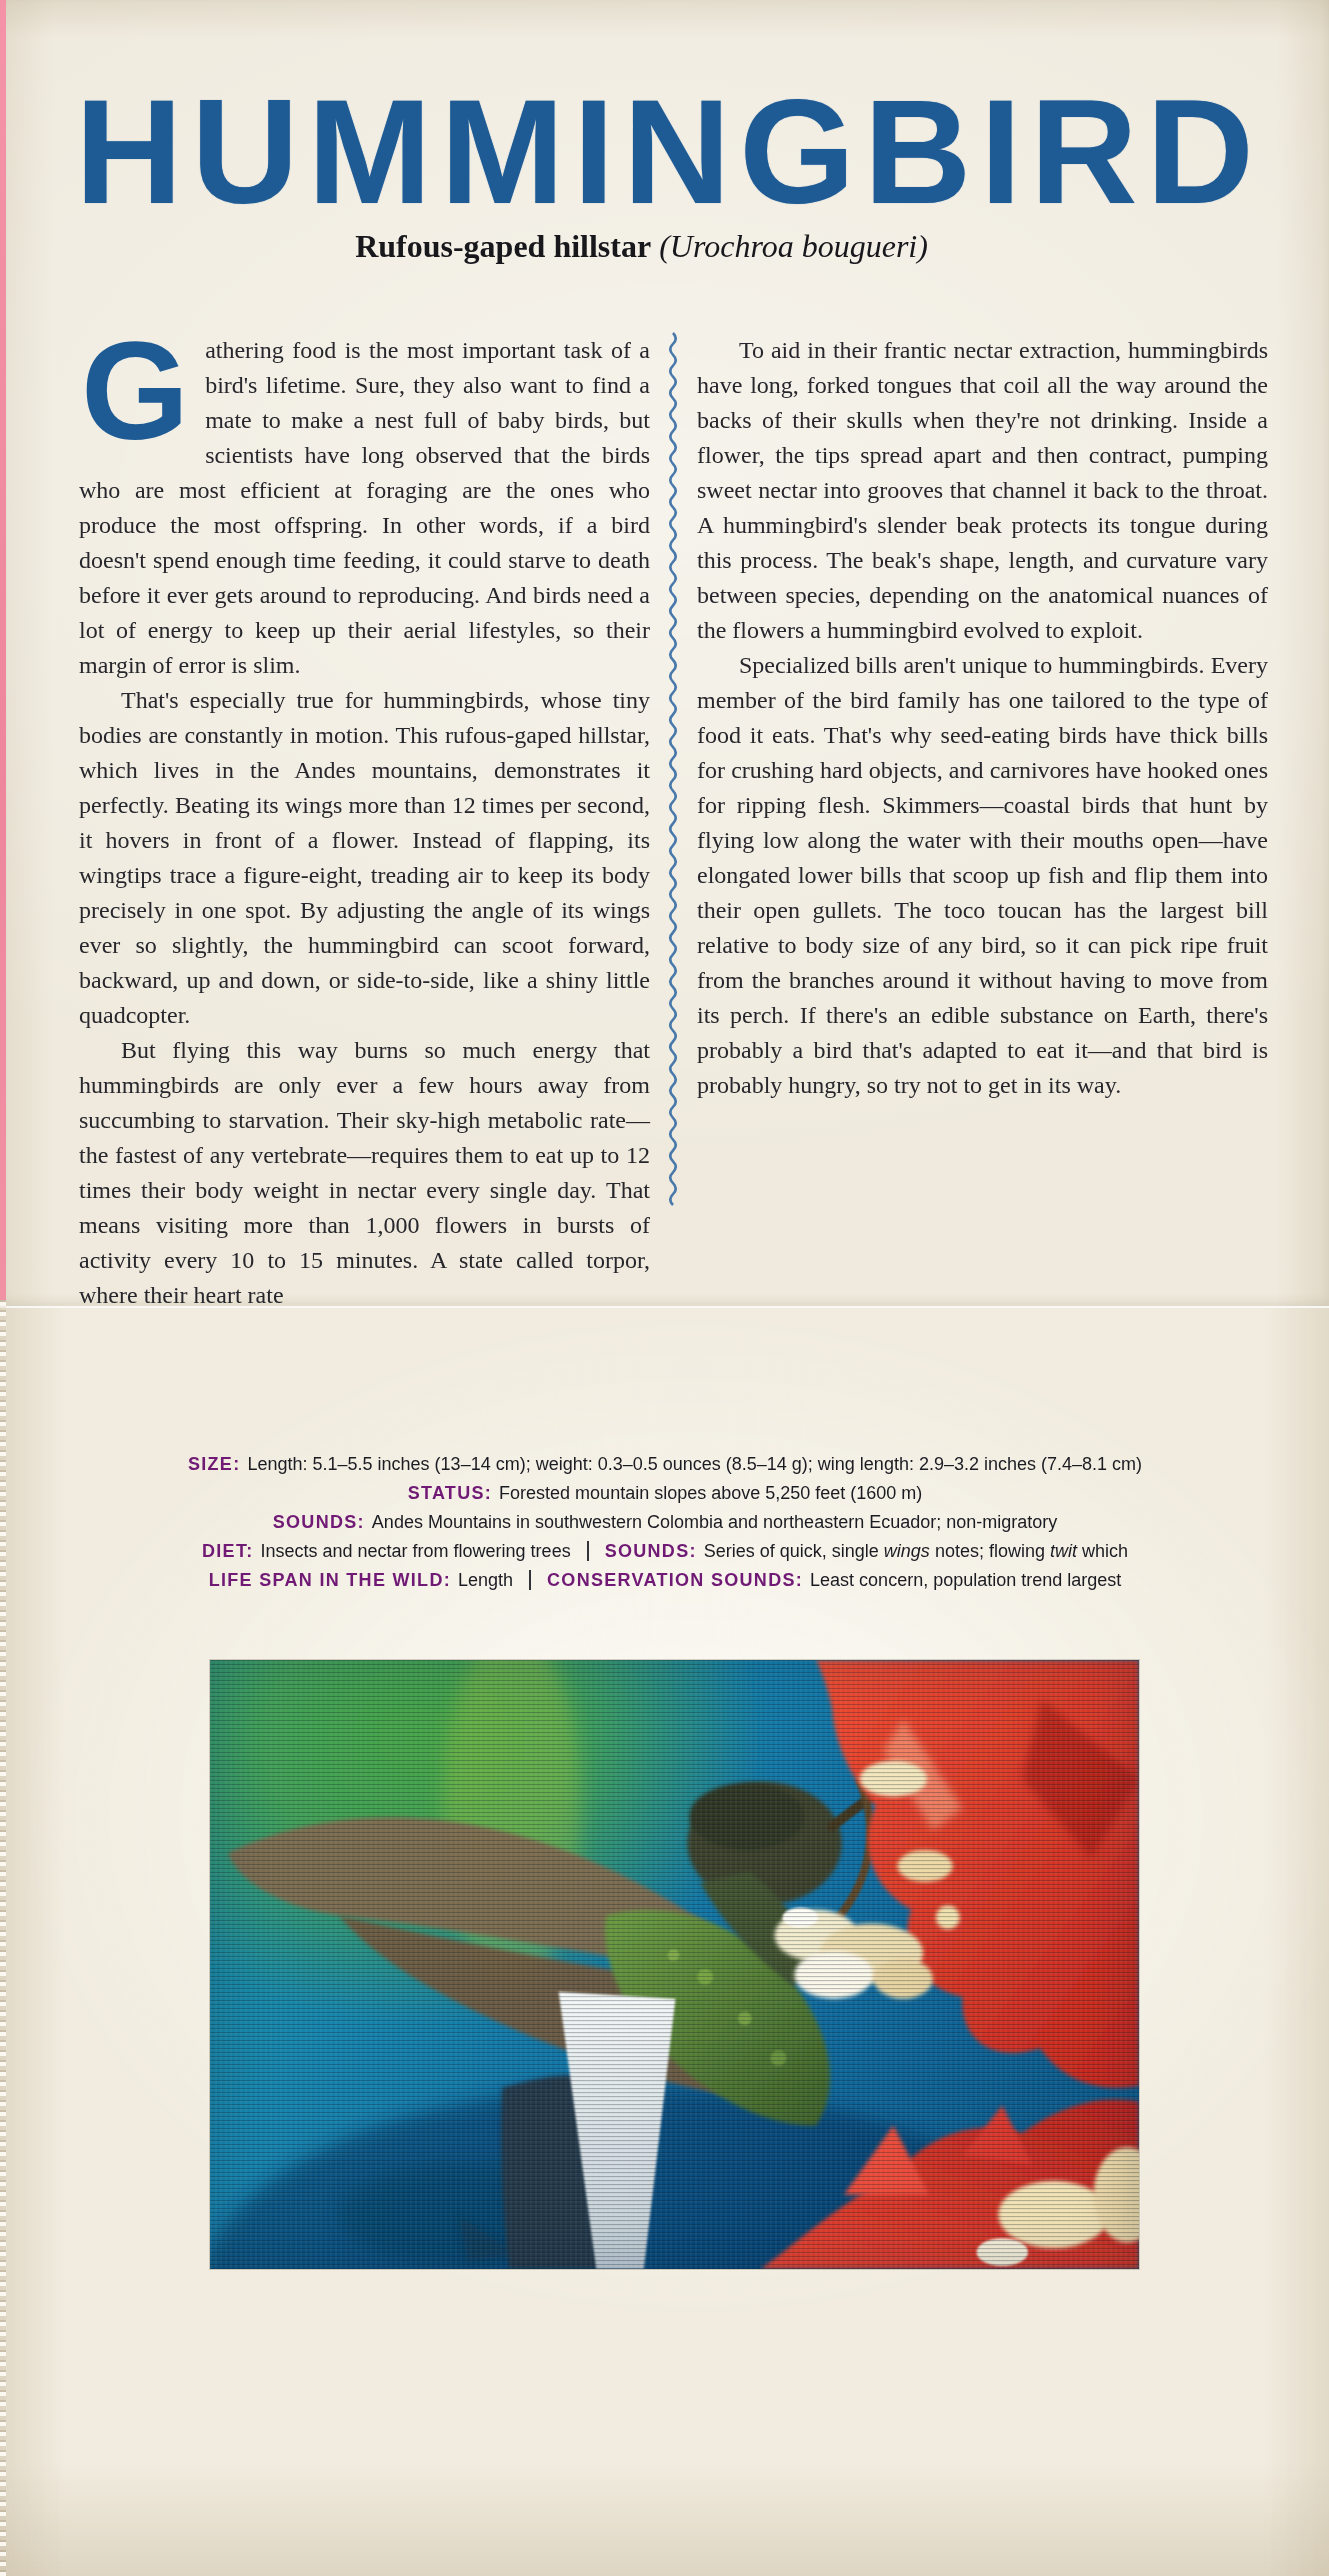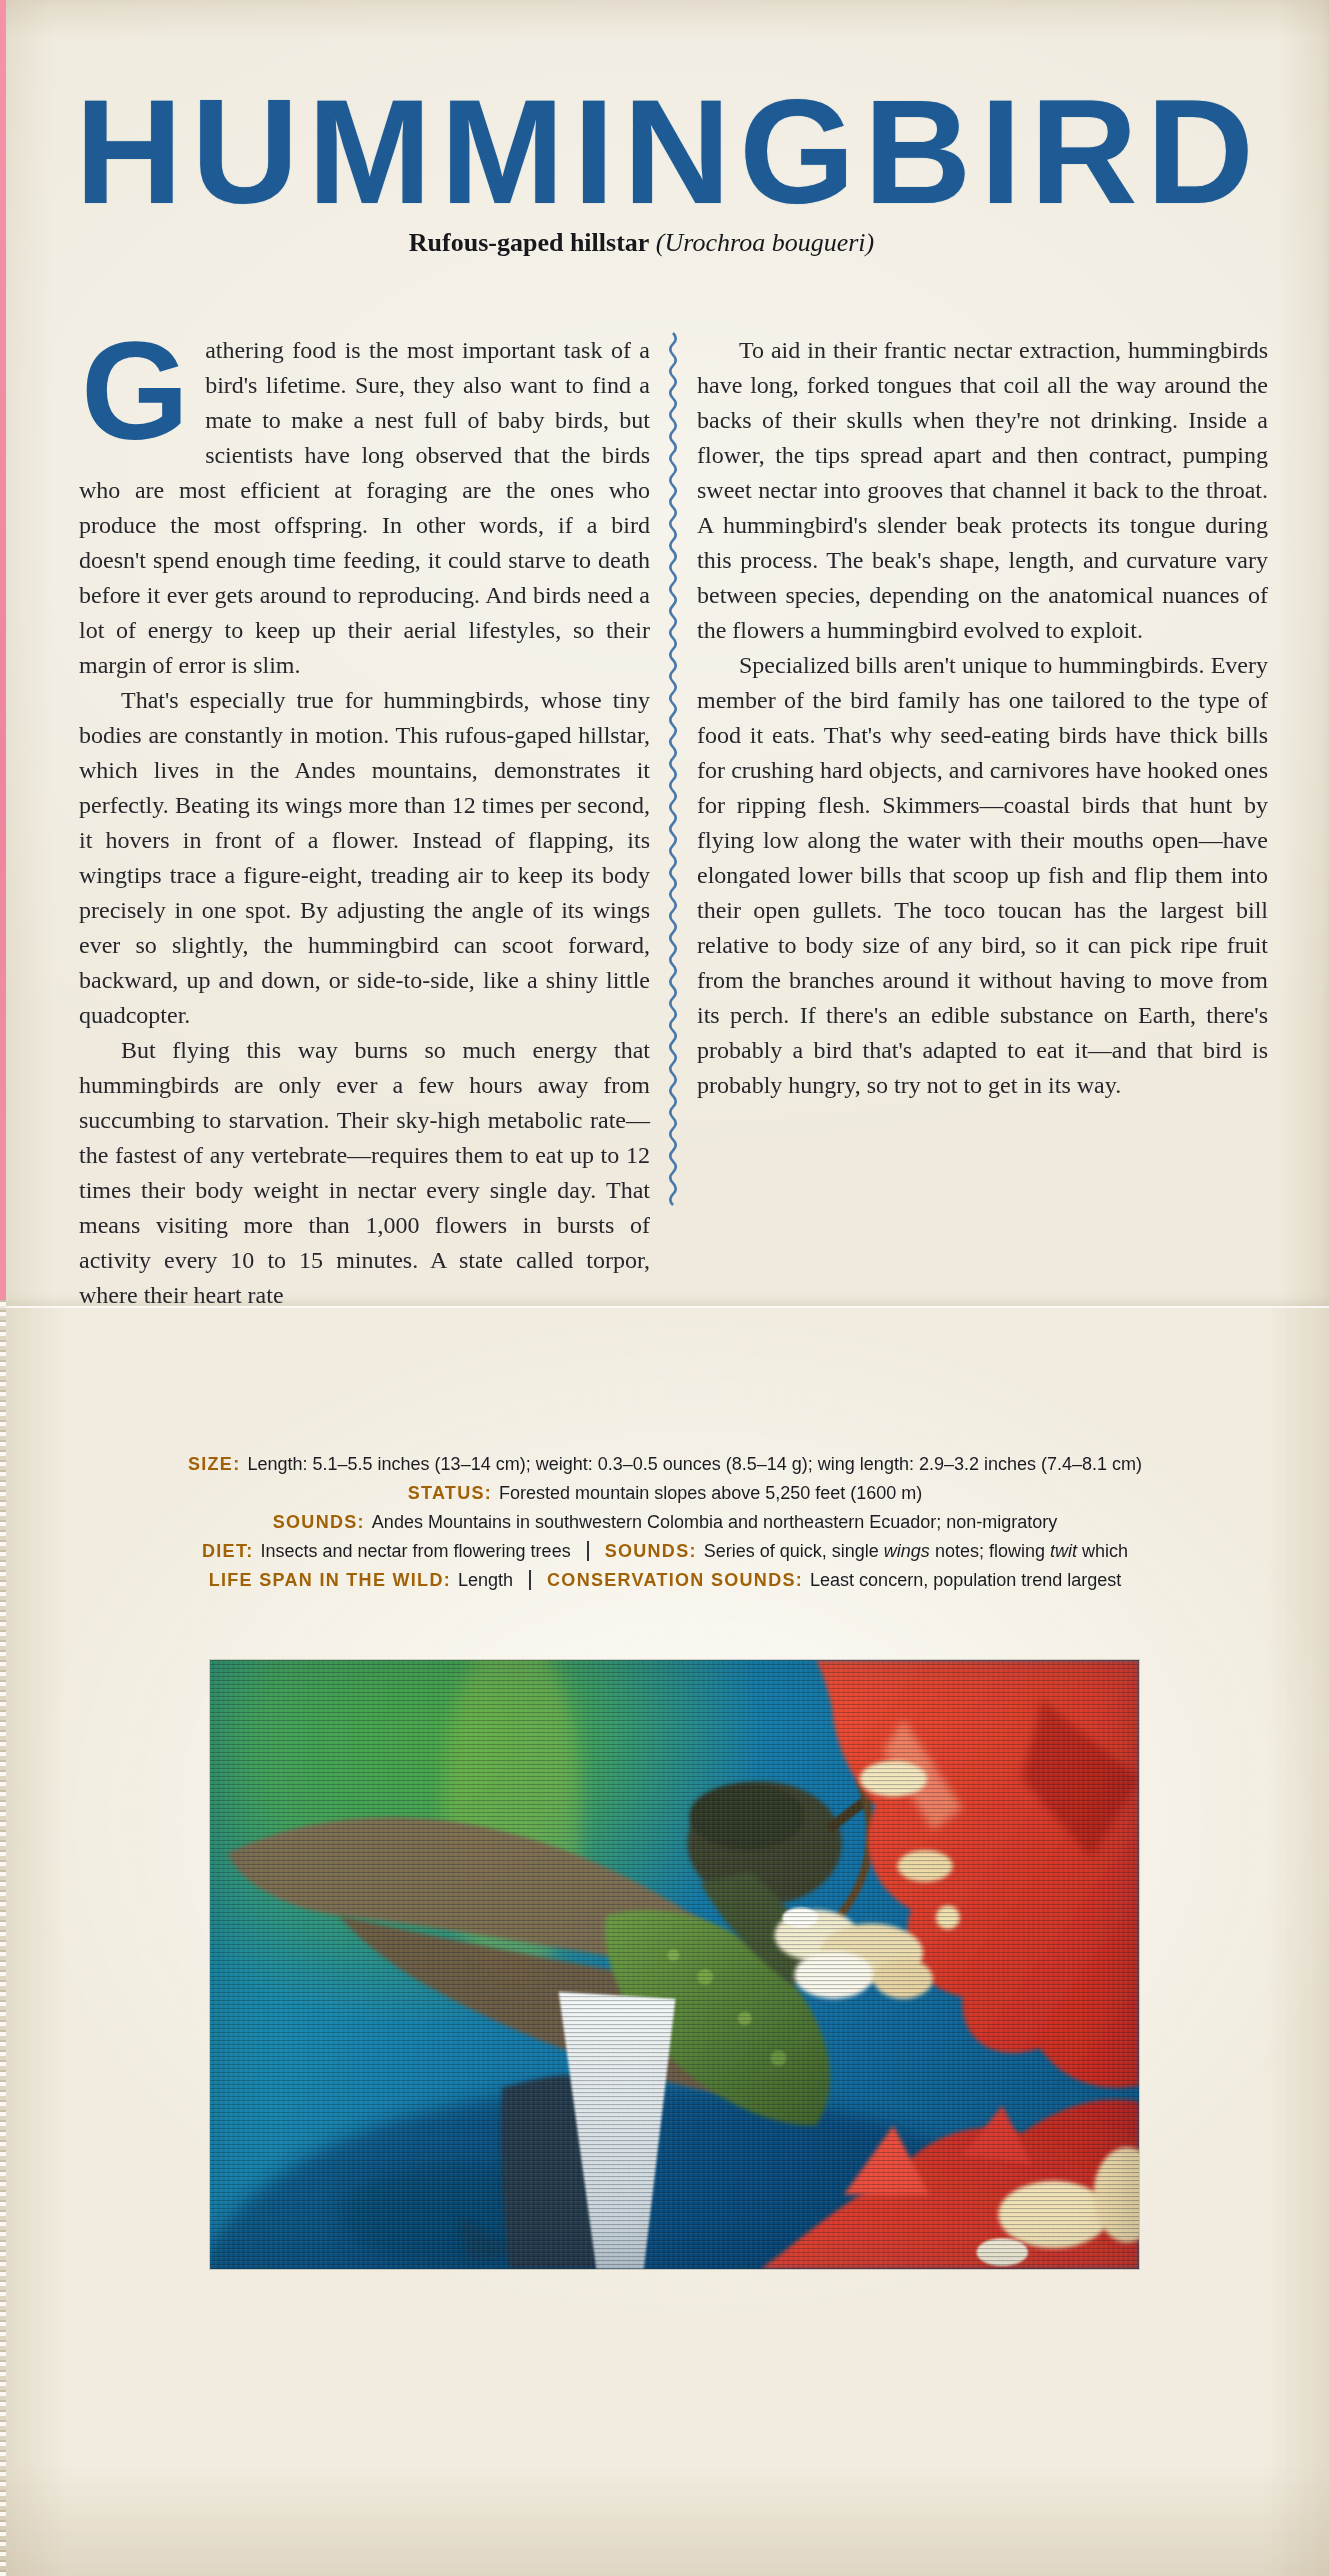--- a/index.html
+++ b/index.html
@@ -39,21 +39,21 @@
   .title{
     position:absolute;left:75px;top:77px;width:1179px;height:149px;margin:0;
     display:flex;justify-content:space-between;align-items:flex-start;
   }
   .tl{
     font-family:"Liberation Sans",sans-serif;font-weight:bold;font-size:149px;line-height:1;
     color:#1e5b95;text-shadow:0 0 1px rgba(30,91,149,0.55);
   }
   .subtitle{
     position:absolute;left:0;top:228px;width:1283px;text-align:center;
-    font-family:"Liberation Serif",serif;font-size:26px;color:#17171c;
+    font-family:"Liberation Serif",serif;font-size:32px;color:#17171c;
   }
   .sub-name{font-weight:bold;}
   .sub-latin{font-style:italic;}
   
   .columns{position:absolute;left:79px;top:333px;width:1189px;height:872px;}
   .col{
     position:absolute;top:0;width:571px;
     font-family:"Liberation Serif",serif;font-size:24px;line-height:35px;
     color:#26262c;text-align:justify;
   }
@@ -63,21 +63,21 @@
   .col p.indent{text-indent:42px;}
   .dropcap{
     float:left;font-family:"Liberation Sans",sans-serif;font-weight:bold;
     font-size:139px;line-height:95px;height:99px;color:#1e5b95;
     margin:10px 16px 4px 2px;
   }
   .wave{position:absolute;left:587px;top:0;width:14px;height:872px;overflow:visible;}
   
   .facts{position:absolute;left:110px;top:1450px;width:1110px;text-align:center;color:#1b1b22;}
   .fact-line{font-size:18px;line-height:29px;white-space:nowrap;}
-  .fact-label{font-weight:bold;color:#a16207;letter-spacing:1.3px;margin-right:7px;}
+  .fact-label{font-weight:bold;color:#701a75;letter-spacing:1.3px;margin-right:7px;}
   .fact-divider{
     display:inline-block;width:2px;height:20px;background:#33333a;
     margin:0 16px;vertical-align:-4px;
   }
   .it{font-style:italic;}
   
   .photo{
     position:absolute;left:210px;top:1660px;width:929px;height:609px;overflow:hidden;
     box-shadow:0 0 0 1px rgba(125,115,95,0.3);
   }

